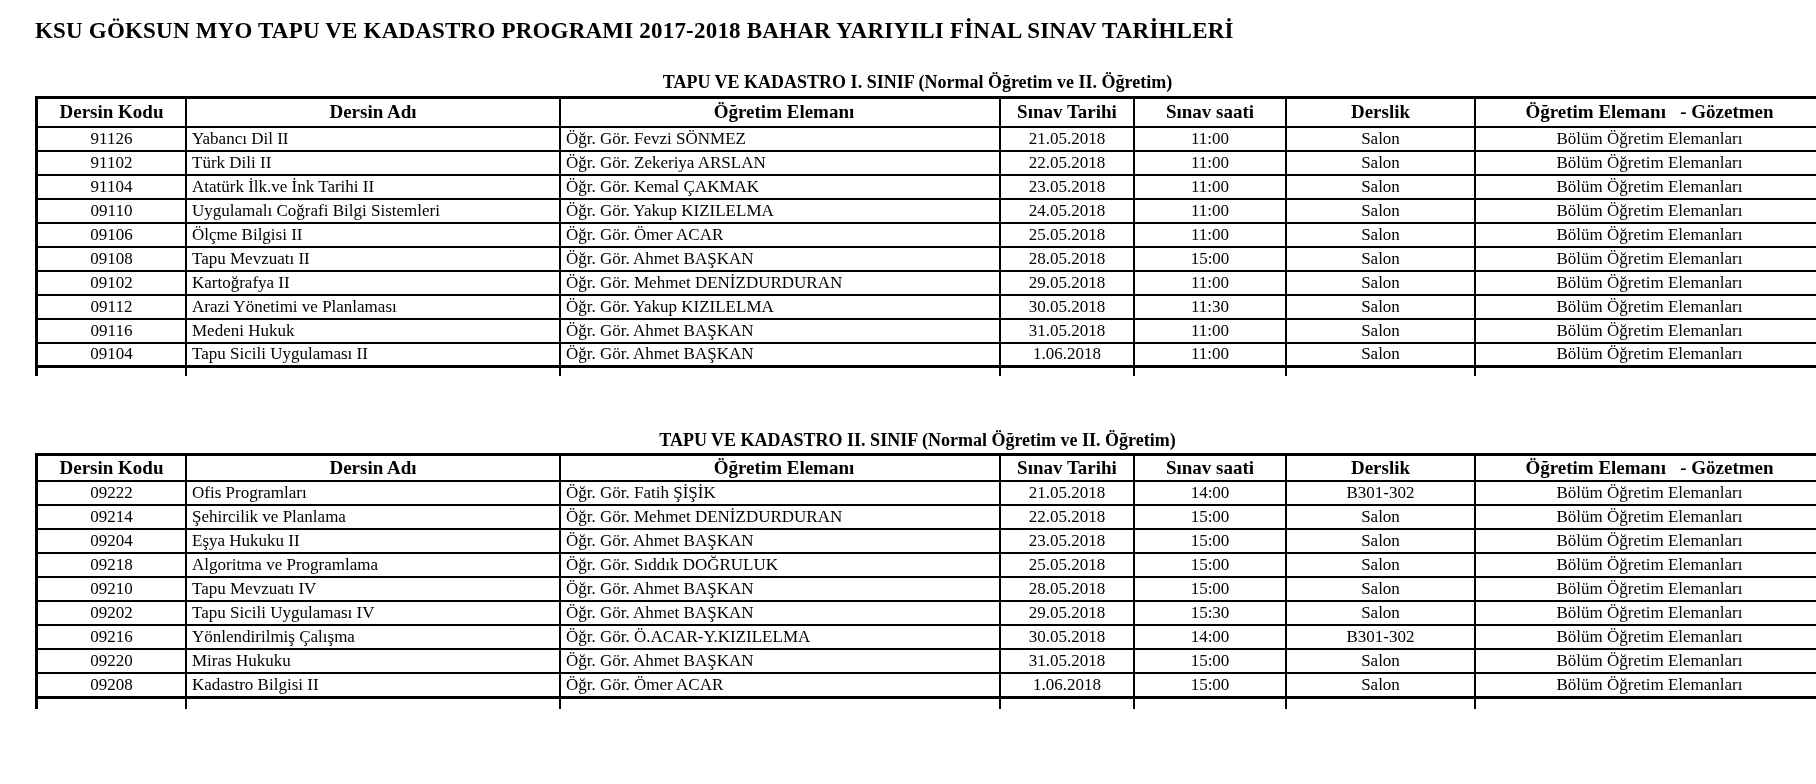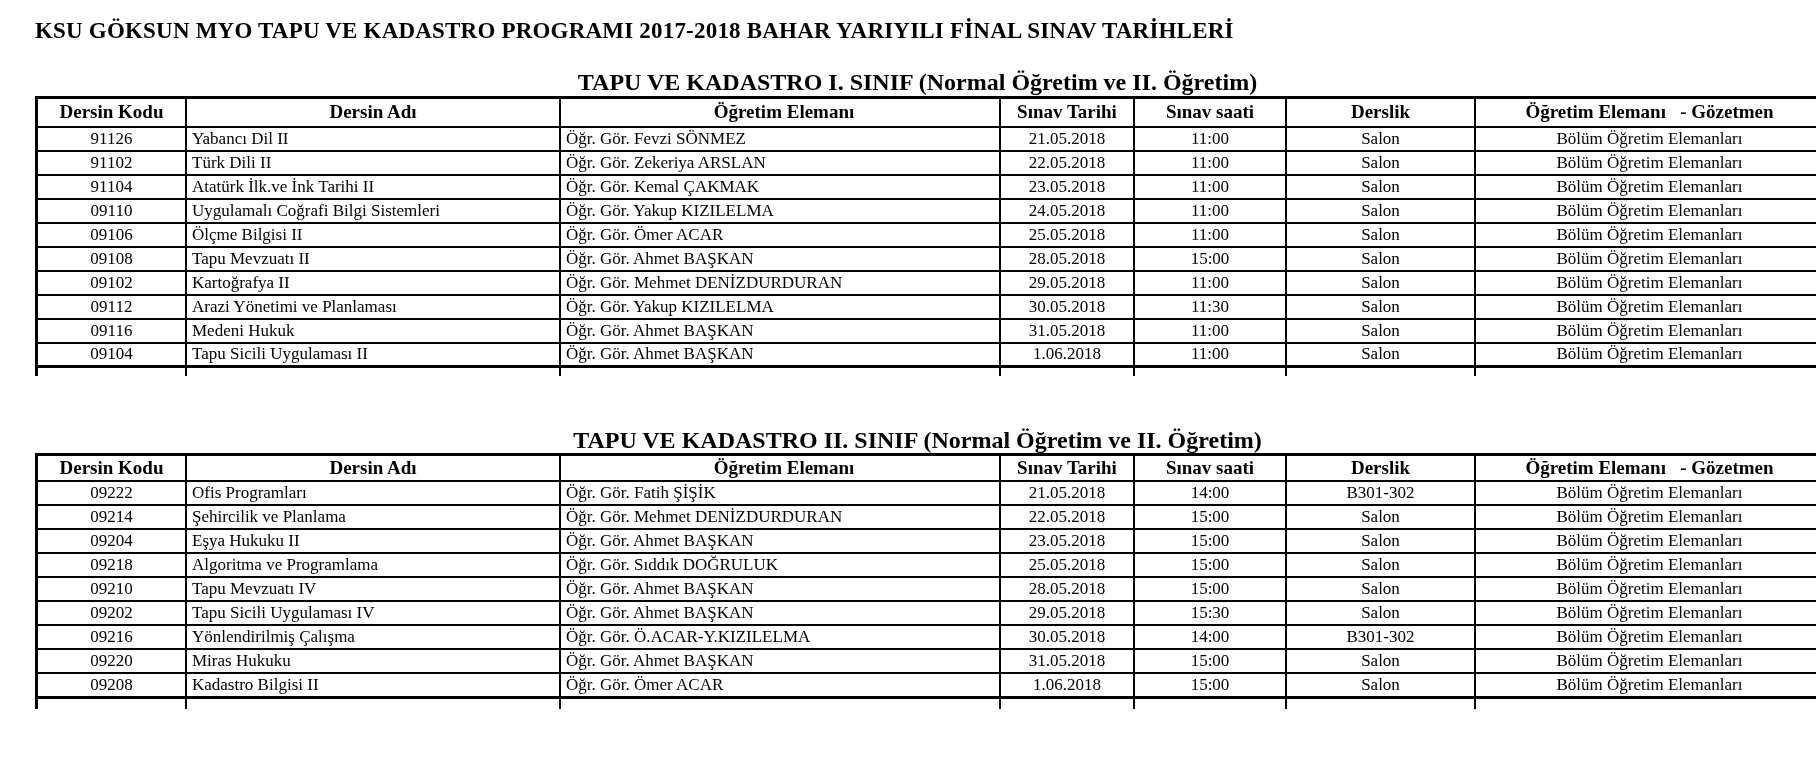--- a/index.html
+++ b/index.html
@@ -18,21 +18,21 @@
     text-align: left;
     font-weight: bold;
     font-size: 23px;
     line-height: 24px;
     letter-spacing: 0.2px;
     white-space: nowrap;
   }
   .subtitle {
     text-align: center;
     font-weight: bold;
-    font-size: 24px;
+    font-size: 18px;
     line-height: 20px;
     white-space: nowrap;
   }
   .sub1 { margin-top: 29px; }
   .sub2 { margin-top: 54px; }
 
   table.exam-table {
     border-collapse: collapse;
     table-layout: fixed;
     width: 1765px;

